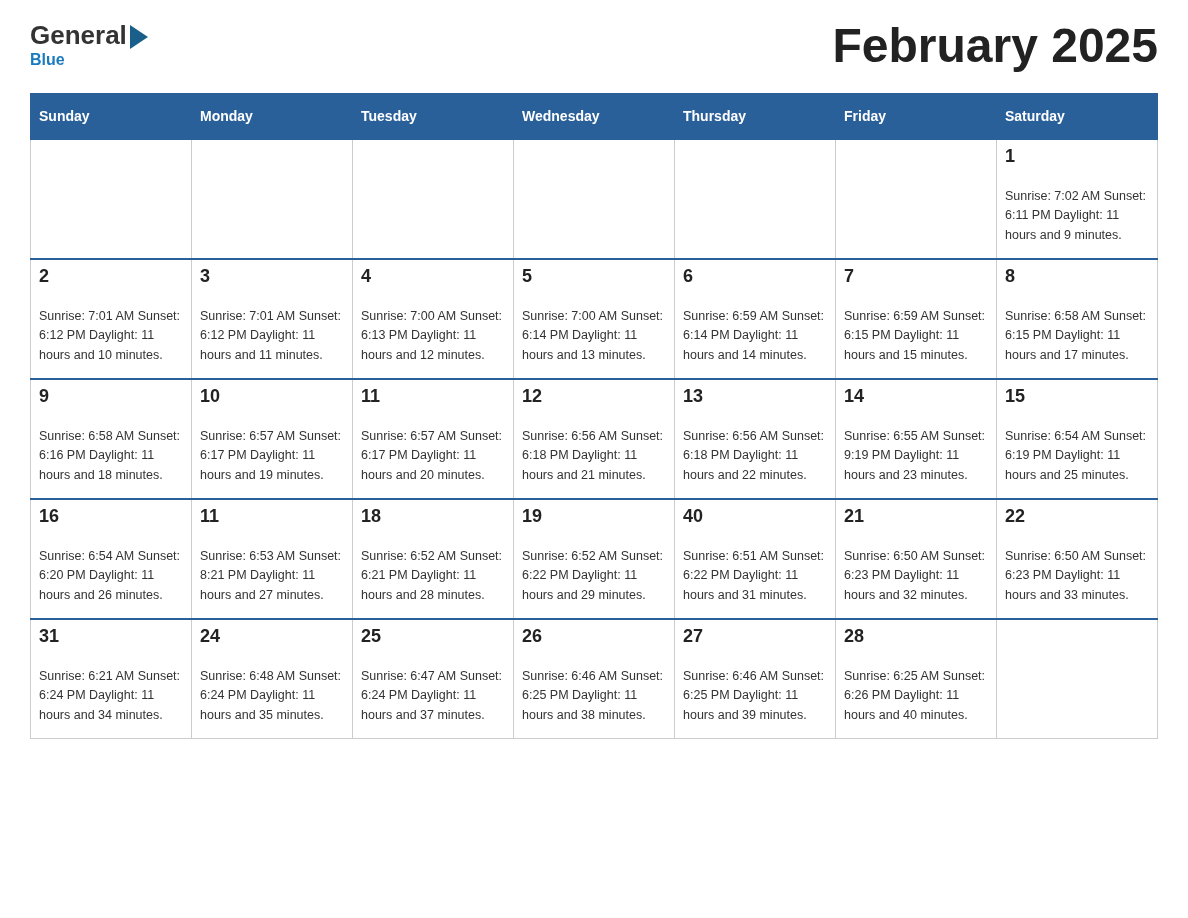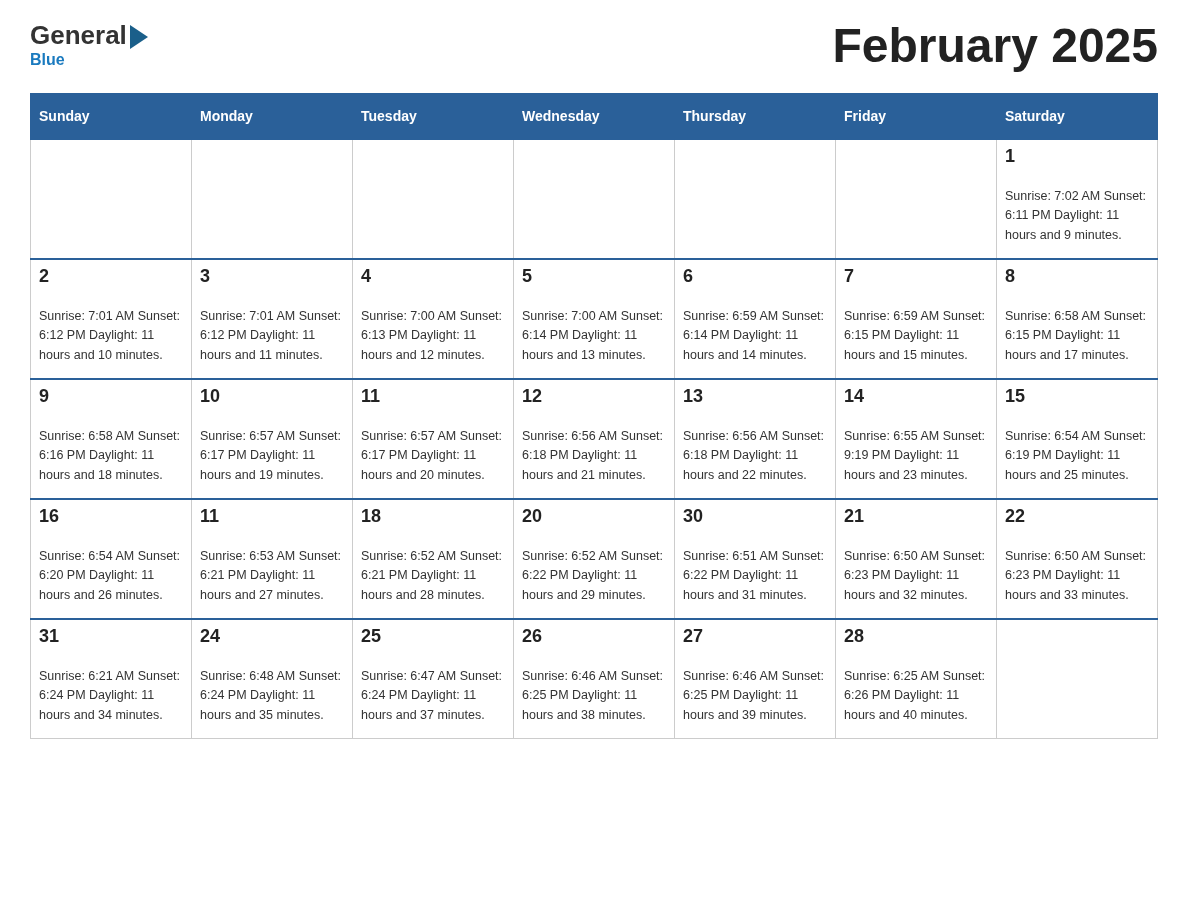--- a/index.html
+++ b/index.html
@@ -252,40 +252,40 @@
         <td>
           <div class="day-number">16</div>
           <div class="day-info">Sunrise: 6:54 AM
 Sunset: 6:20 PM
 Daylight: 11 hours
 and 26 minutes.</div>
         </td>
         <td>
           <div class="day-number">11</div>
           <div class="day-info">Sunrise: 6:53 AM
-Sunset: 6:21 PM
+Sunset: 8:21 PM
 Daylight: 11 hours
 and 27 minutes.</div>
         </td>
         <td>
           <div class="day-number">18</div>
           <div class="day-info">Sunrise: 6:52 AM
 Sunset: 6:21 PM
 Daylight: 11 hours
 and 28 minutes.</div>
         </td>
         <td>
-          <div class="day-number">20</div>
+          <div class="day-number">19</div>
           <div class="day-info">Sunrise: 6:52 AM
 Sunset: 6:22 PM
 Daylight: 11 hours
 and 29 minutes.</div>
         </td>
         <td>
-          <div class="day-number">30</div>
+          <div class="day-number">40</div>
           <div class="day-info">Sunrise: 6:51 AM
 Sunset: 6:22 PM
 Daylight: 11 hours
 and 31 minutes.</div>
         </td>
         <td>
           <div class="day-number">21</div>
           <div class="day-info">Sunrise: 6:50 AM
 Sunset: 6:23 PM
 Daylight: 11 hours

